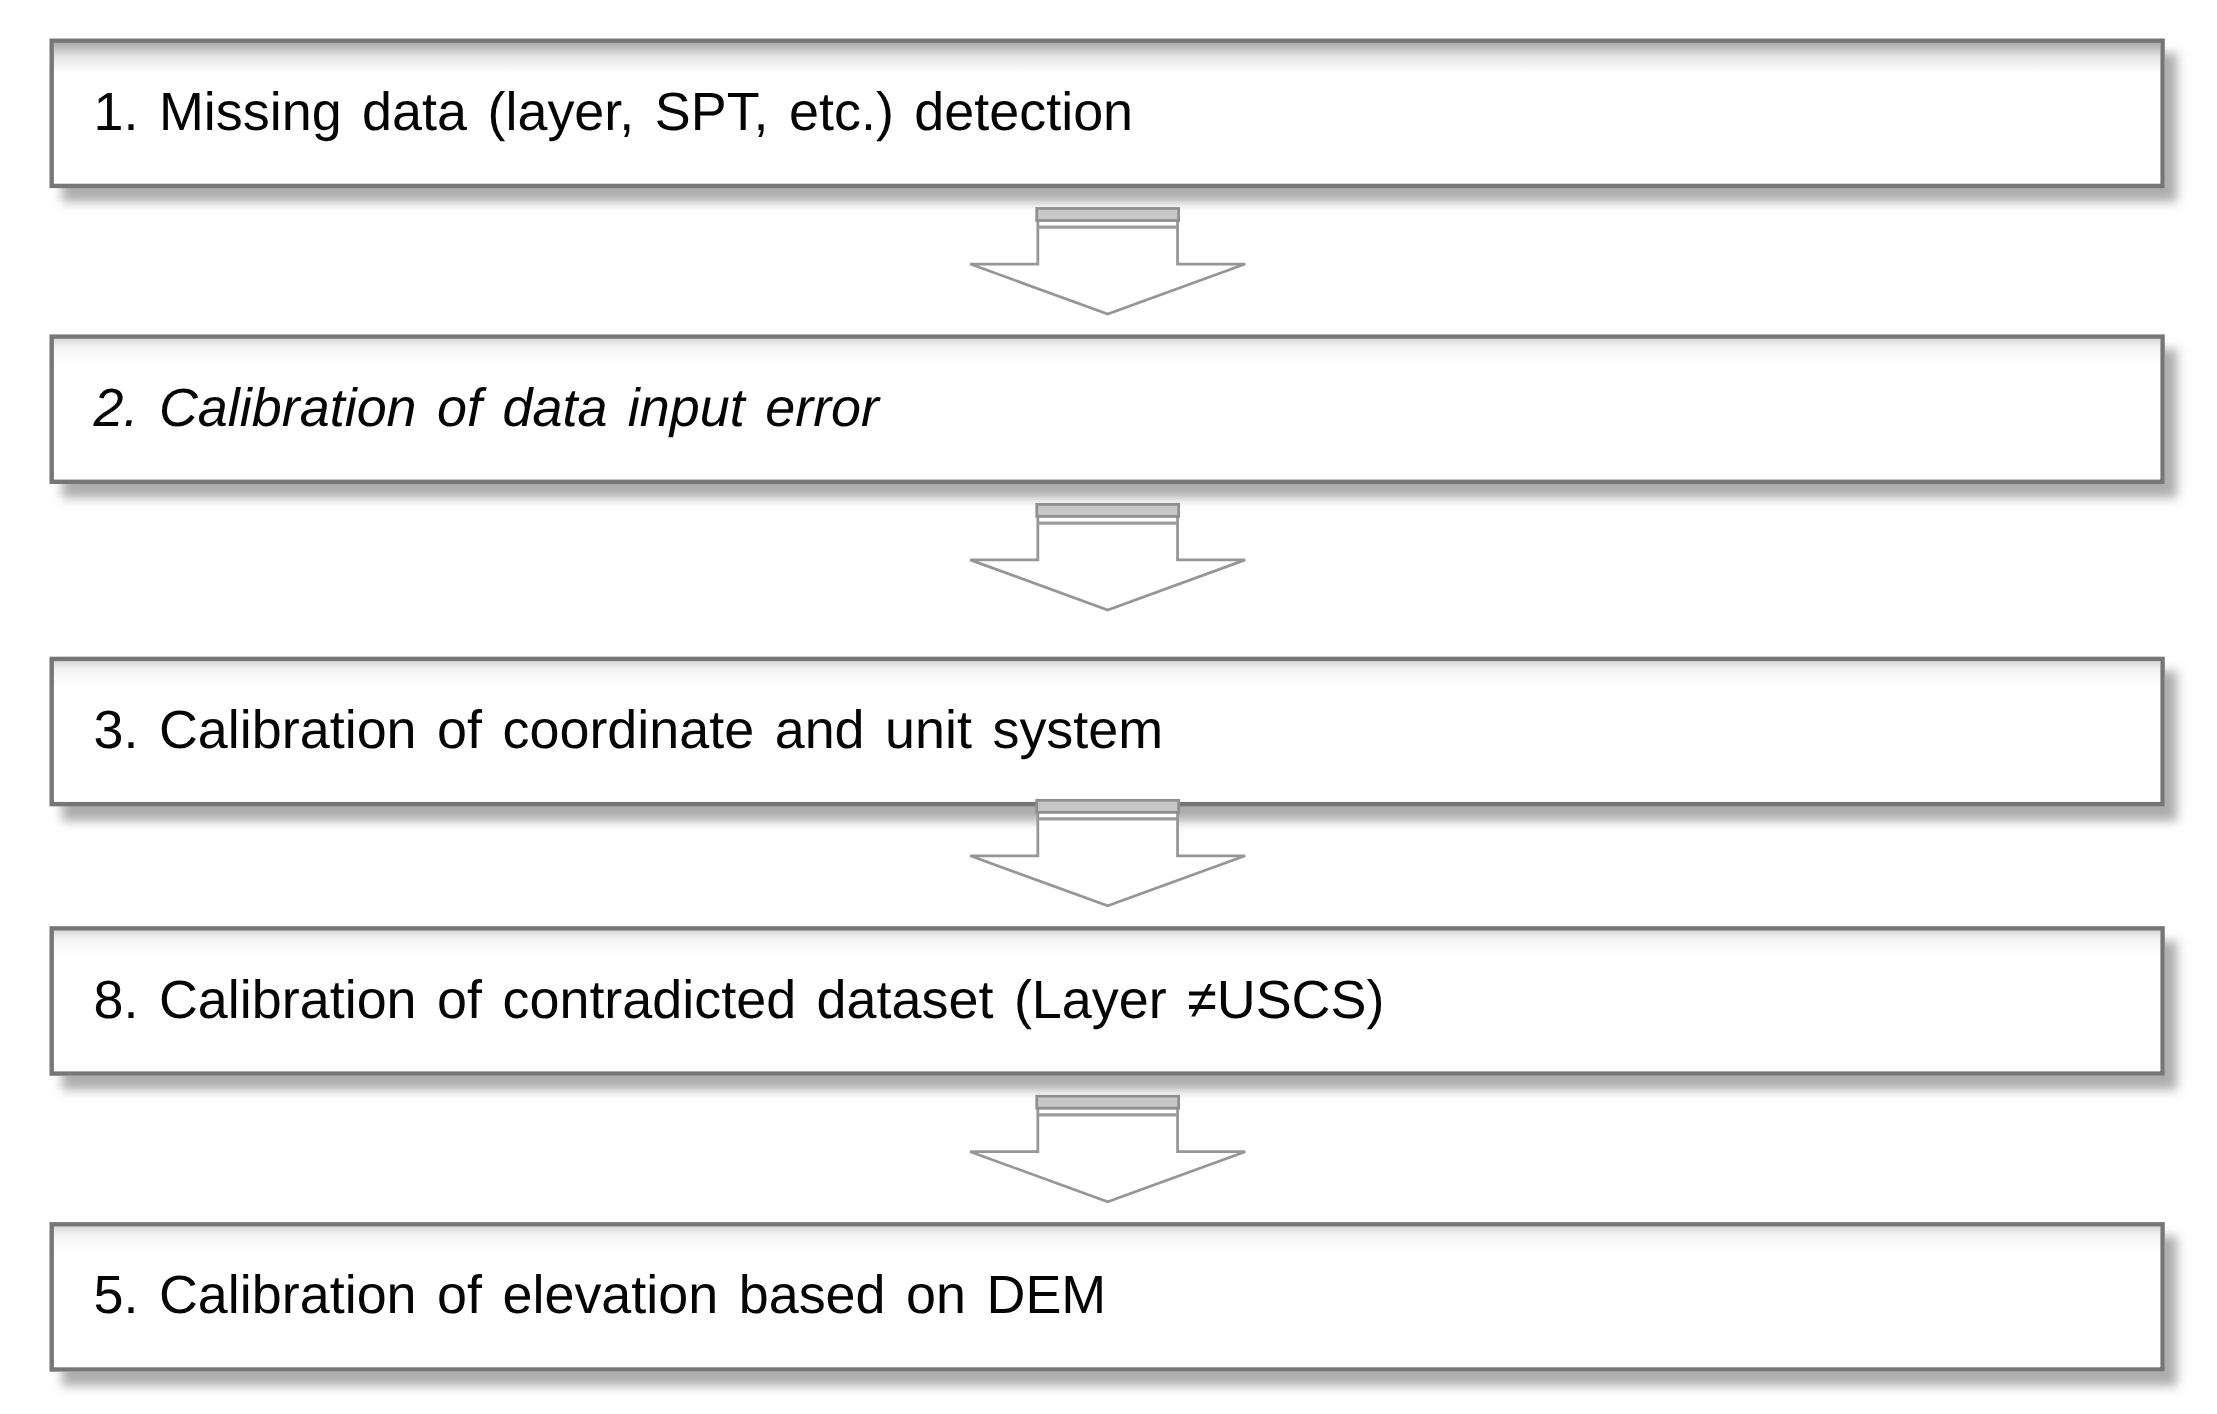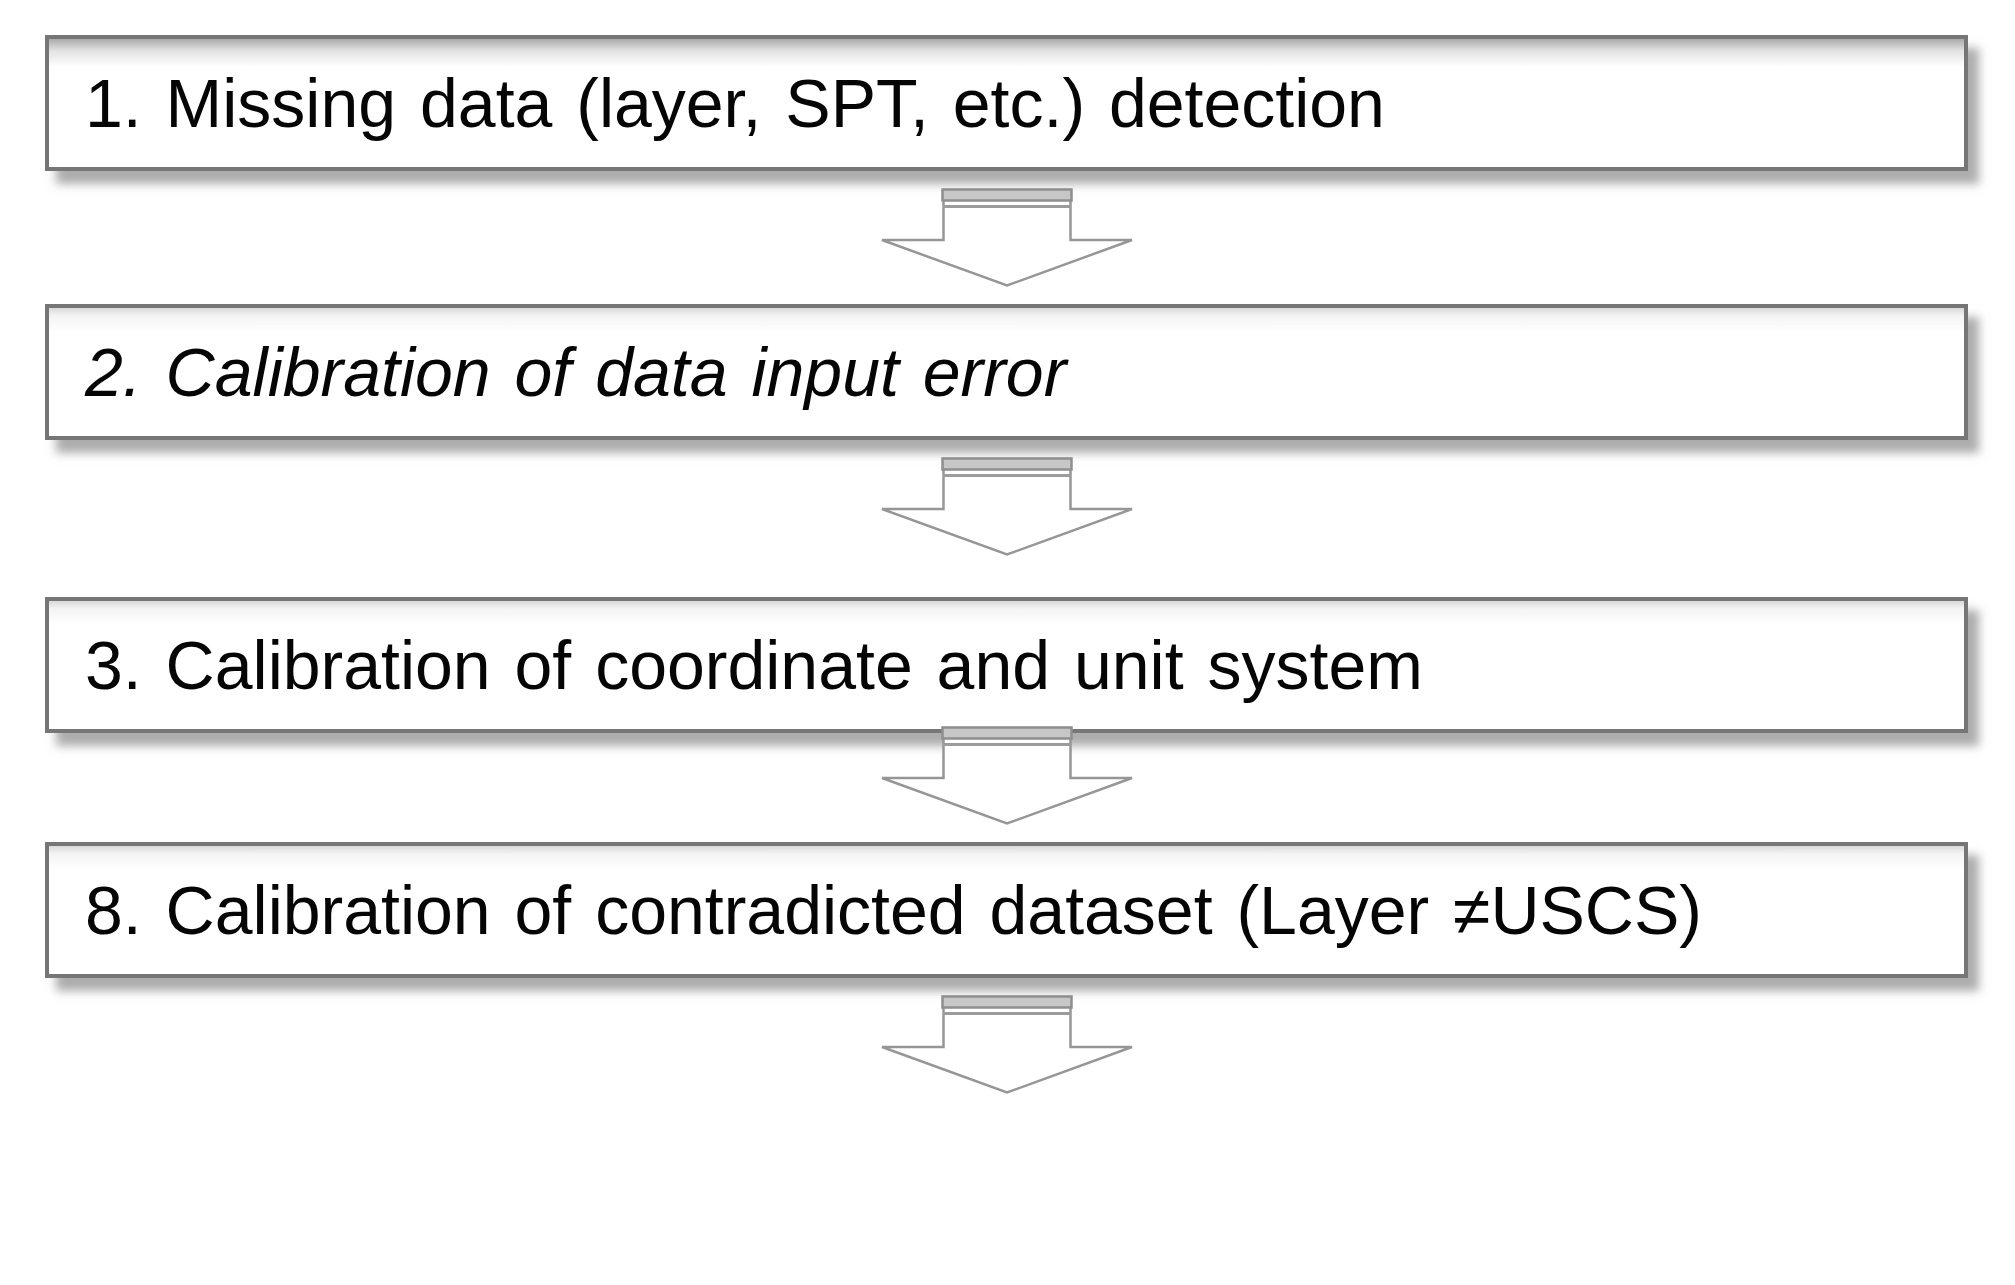--- a/index.html
+++ b/index.html
@@ -30,21 +30,21 @@
   }
   .step-box.step-1 {
     background: linear-gradient(to bottom, #ababab 0px, #e3e3e3 12px, #ffffff 28px);
   }
   .step-1 { top: 35px; }
   .step-2 { top: 304px; font-style: italic; }
   .step-3 { top: 597px; }
   .step-4 { top: 842px; }
   .step-5 { top: 1111px; }
   .step-label {
-    font-size: 68px;
+    font-size: 49px;
     line-height: 1.1;
     color: #050505;
     letter-spacing: 0px;
     word-spacing: 5px;
     white-space: nowrap;
   }
   .arrow {
     position: absolute;
     left: 880px;
     width: 254px;
@@ -93,14 +93,17 @@
   <div class="step-box step-4">
     <span class="step-label">8. Calibration of contradicted dataset (Layer ≠USCS)</span>
   </div>
 
   <svg class="arrow arrow-4" viewBox="0 0 254 100" xmlns="http://www.w3.org/2000/svg">
     <path d="M63.5 2 L190.5 2 L190.5 52 L252 52 L127 97.5 L2 52 L63.5 52 Z" fill="#ffffff" stroke="#969696" stroke-width="2.5"></path>
     <rect x="62.5" y="1.5" width="129" height="11" fill="#c7c7c7" stroke="#8f8f8f" stroke-width="2.5"></rect>
     <line x1="63" y1="18.5" x2="190.5" y2="18.5" stroke="#9c9c9c" stroke-width="3"></line>
   </svg>
 
+  <div class="step-box step-5">
+    <span class="step-label">5. Calibration of elevation based on DEM</span>
+  </div>
 
 </div>
 
 </body></html>

